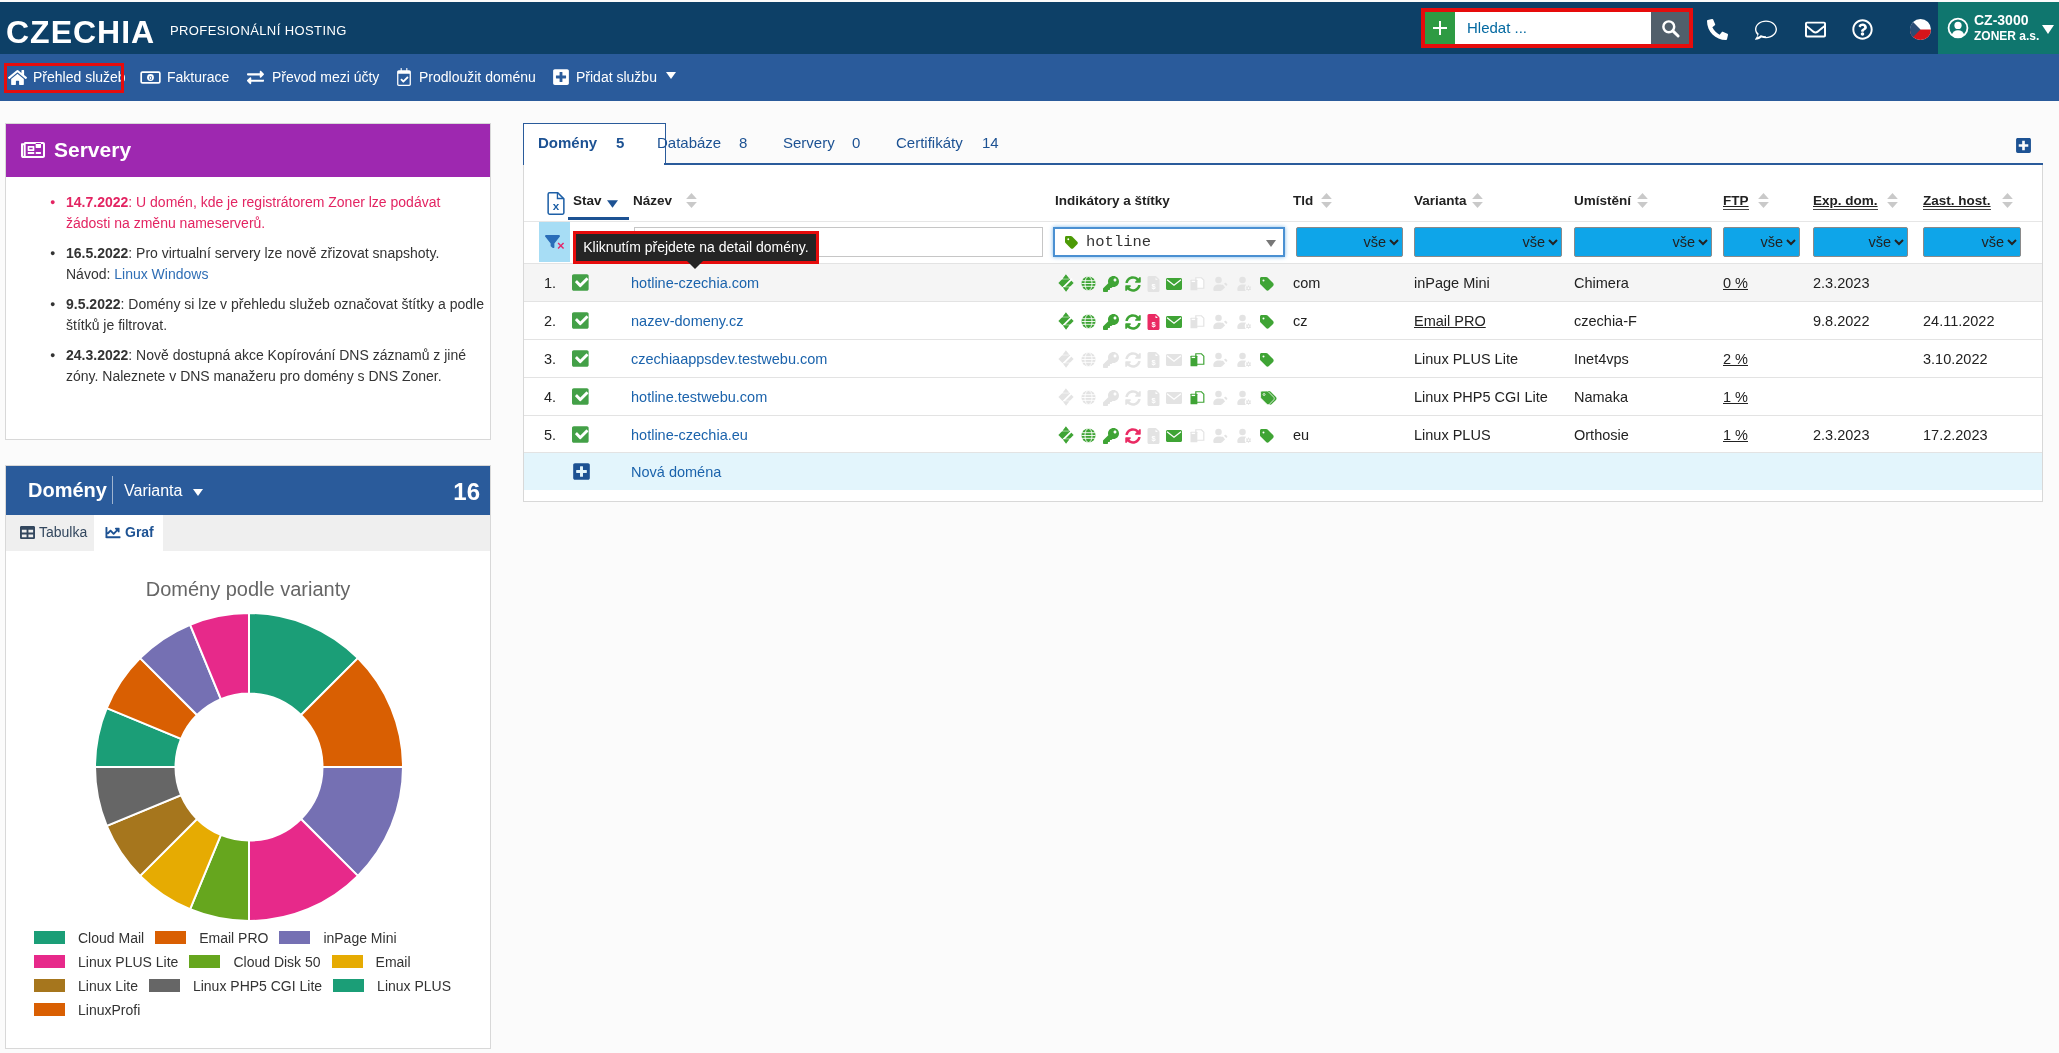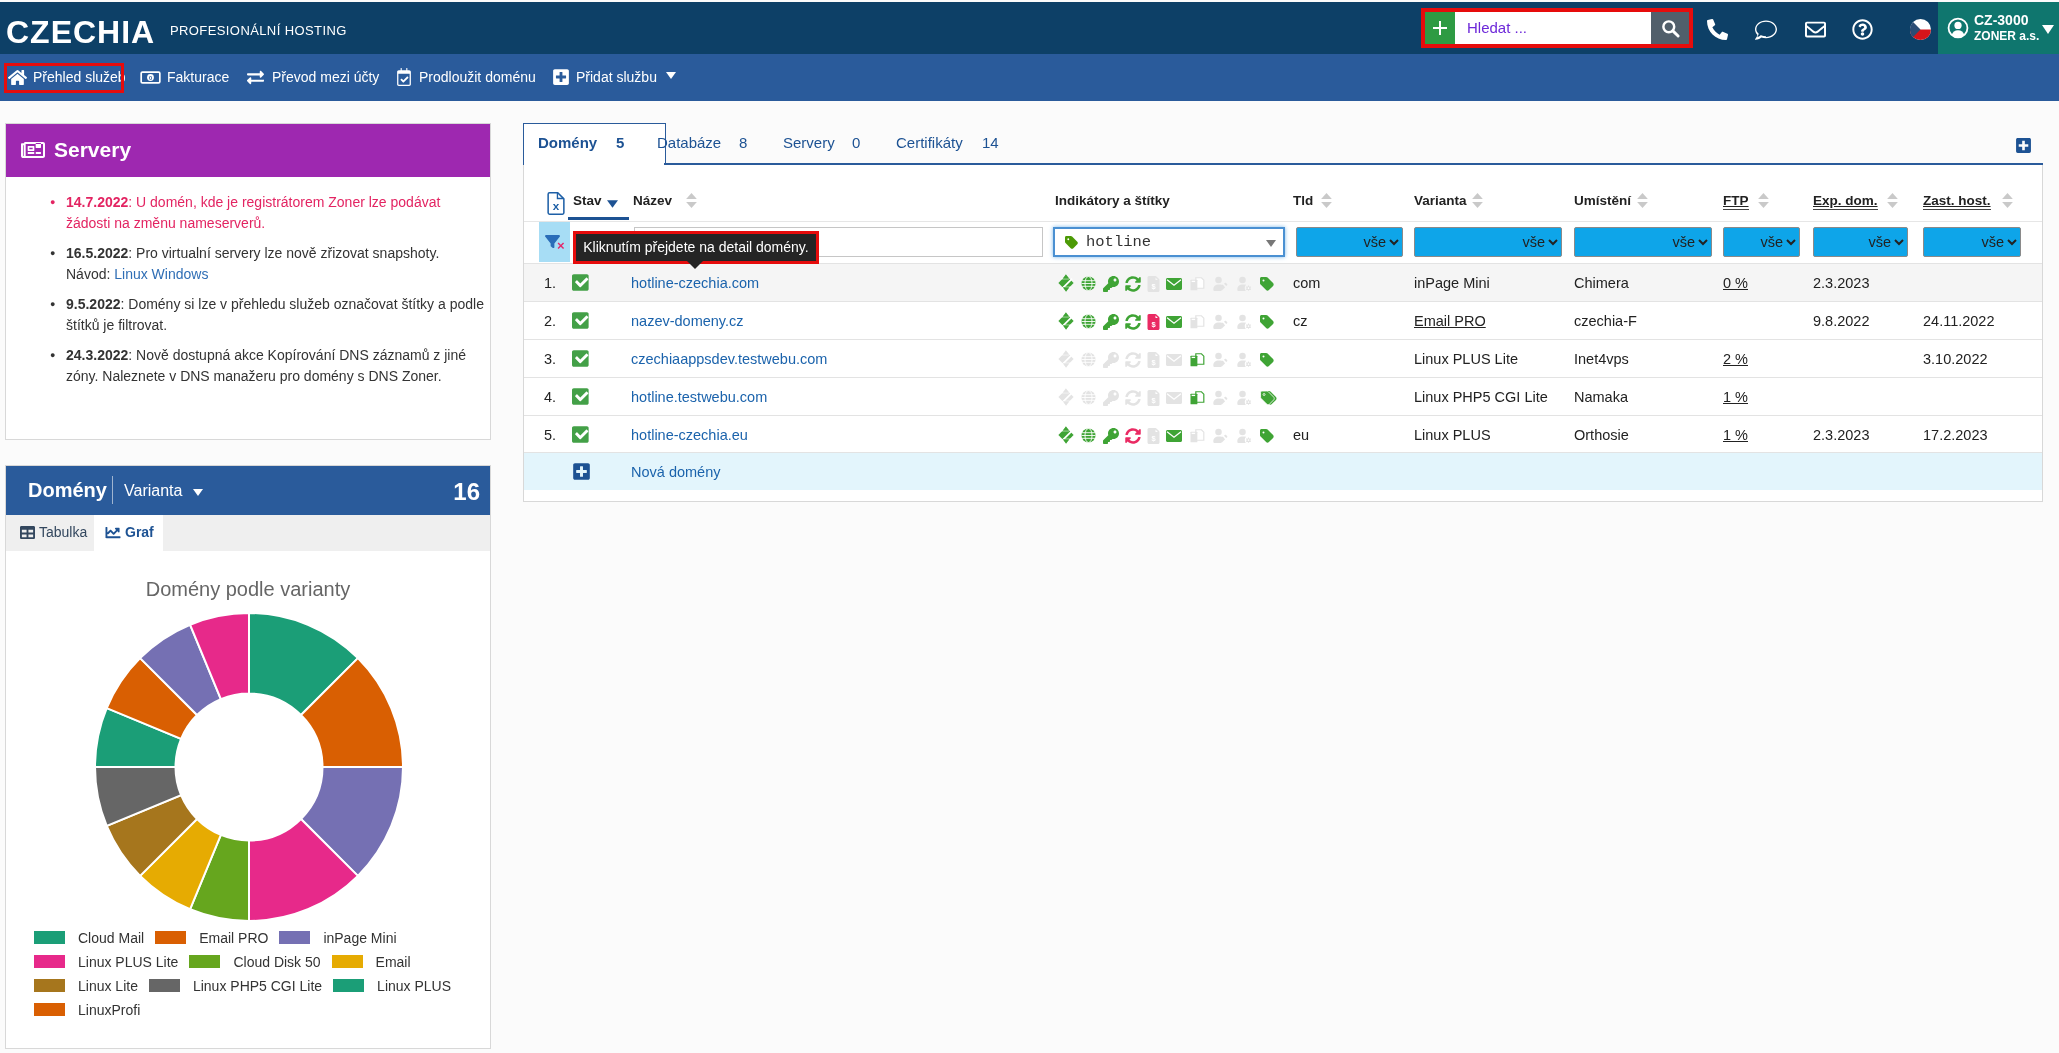--- a/index.html
+++ b/index.html
@@ -11,21 +11,21 @@
 #topbar { position:absolute; left:0; top:2px; width:2059px; height:52px; background:#0d4067; }
 #navbar { position:absolute; left:0; top:54px; width:2059px; height:47px; background:#2a5b9b; }
 .logo { position:absolute; left:6px; top:12px; color:#fff; font-size:32px; font-weight:bold; letter-spacing:1px; }
 .logosub { position:absolute; left:170px; top:21px; color:#fff; font-size:13px; letter-spacing:0.4px; }
 .navitem { position:absolute; top:0; height:47px; line-height:47px; color:#fff; font-size:14px; white-space:nowrap; }
 .navitem svg { vertical-align:-4px; margin-right:6px; }
 #redbox-nav { position:absolute; left:4px; top:63px; width:120px; height:30px; border:3px solid #e60c0c; }
 
 #searchwrap { position:absolute; left:1421px; top:8px; width:272px; height:40px; border:4px solid #e60c0c; background:#0d4067; display:flex; }
 #plusbtn { width:30px; height:32px; background:#2e9b43; color:#fff; display:flex; align-items:center; justify-content:center; }
-#searchinput { width:196px; height:32px; background:#fff; color:#6d28d9; font-size:15px; line-height:32px; padding-left:12px; }
+#searchinput { width:196px; height:32px; background:#fff; color:#0369a1; font-size:15px; line-height:32px; padding-left:12px; }
 #searchbtn { width:38px; height:32px; background:#515f6b; display:flex; align-items:center; justify-content:center; }
 .topicon { position:absolute; top:19px; color:#fff; }
 #account { position:absolute; left:1938px; top:2px; width:121px; height:52px; background:#0f766e; color:#fff; }
 
 .panel { position:absolute; background:#fff; border:1px solid #d8d8d8; }
 #novinky { left:5px; top:123px; width:486px; height:317px; }
 #novhead { position:absolute; left:0; top:0; width:484px; height:53px; background:#9e28b0; color:#fff; }
 #novhead .t { position:absolute; left:48px; top:14px; font-size:21px; font-weight:bold; }
 #novlist { position:absolute; left:0; top:68px; width:478px; }
 #novlist ul { list-style:none; }
@@ -552,19 +552,19 @@
     <div class="cell" style="left:890px;">Linux PLUS</div>
     <div class="cell" style="left:1050px;">Orthosie</div>
     <div class="cell" style="left:1199px;text-decoration:underline;">1 %</div>
     <div class="cell" style="left:1289px;">2.3.2023</div>
     <div class="cell" style="left:1399px;">17.2.2023</div>
   </div>
   <div class="row" style="top:287px;background:#e3f5fc;border-top:1px solid #e3e3e3;">
     <svg class="abs" style="left:48px;top:9px;color:#1d5293" width="19" height="19">
           <use href="#i-plussq"></use>
         </svg>
-    <div class="cell" style="left:107px;color:#1b63ac;">Nová domény</div>
+    <div class="cell" style="left:107px;color:#1b63ac;">Nová doména</div>
   </div>
 </div>
 
 <div id="tooltip">Kliknutím přejdete na detail domény.</div>
 
 </div>
 
 </body></html>

